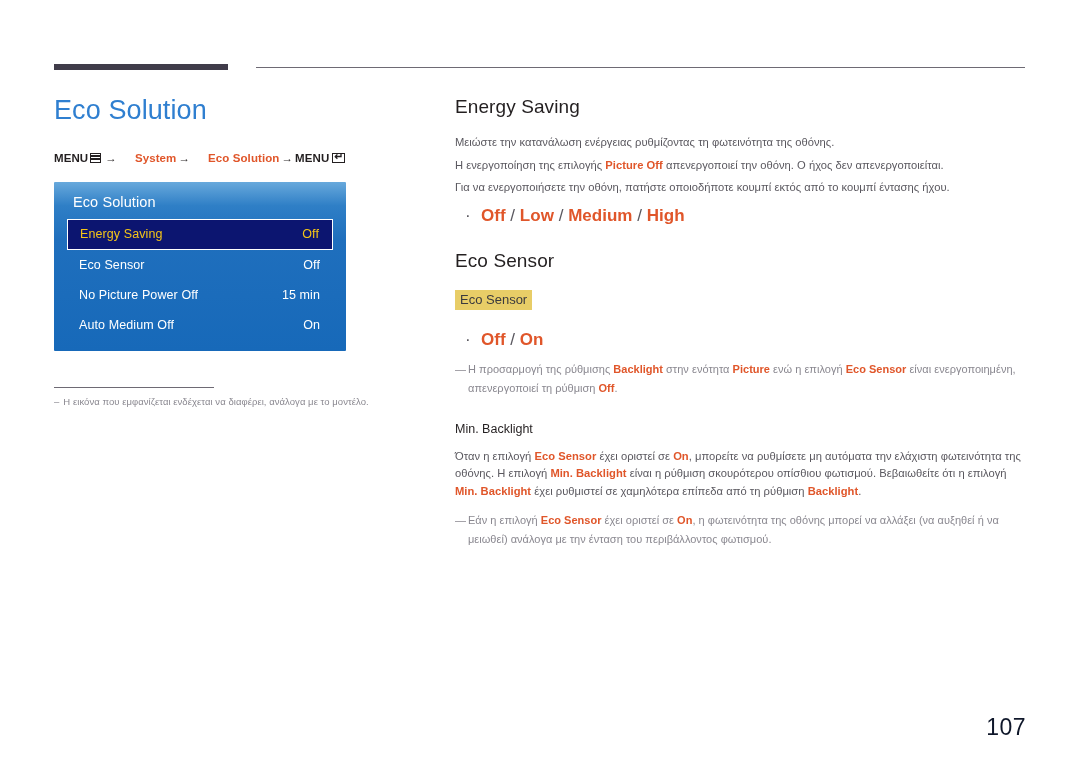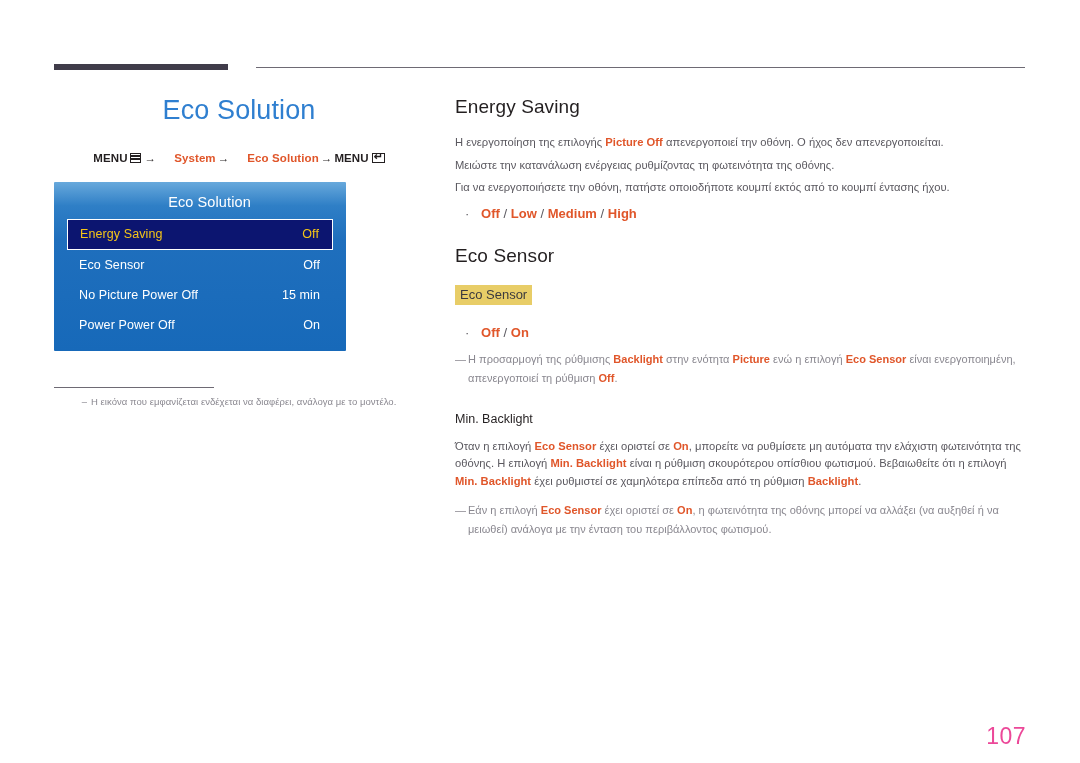--- a/index.html
+++ b/index.html
@@ -34,21 +34,20 @@
     height: 1px;
     background: #6e6a74;
   }
 
   
   .left-col {
     position: absolute;
     left: 54px;
     top: 96px;
     width: 370px;
-    text-align: center;
   }
   .page-title {
     font-size: 27px;
     color: #2f7fd0;
     font-weight: normal;
     letter-spacing: 0.1px;
     margin: 0 0 26px 0;
     line-height: 1.1;
   }
   .breadcrumb {
@@ -184,21 +183,21 @@
   .highlight-tag {
     display: inline-block;
     background: #e8cd67;
     color: #3b3a3e;
     font-size: 13px;
     padding: 2px 5px 3px 5px;
     margin: 4px 0 12px 0;
   }
 
   .bullet-line {
-    font-size: 13px;
+    font-size: 17px;
     margin: 8px 0 10px 0;
     padding-left: 10px;
     color: #e0562a;
     font-weight: bold;
     letter-spacing: 0.02px;
   }
   .bullet-line .dot {
     display: inline-block;
     width: 16px;
     color: #5a585f;
@@ -219,23 +218,23 @@
     width: 13px;
     color: #8a8890;
   }
   .note .nbody { flex: 1 1 auto; }
   .note b { color: #e0562a; font-weight: bold; }
 
   
   .page-number {
     position: absolute;
     right: 54px;
-    bottom: 13px;
+    bottom: 22px;
     font-size: 23px;
-    color: #ec4899;
+    color: #0f172a;
     letter-spacing: 0.5px;
   }
 </style>
 </head>
 <body>
 
 <div class="rule-thick"></div>
 <div class="rule-thin"></div>
 
 <div class="left-col">
@@ -259,40 +258,40 @@
         <span>Eco Sensor</span>
         <span class="osd-val">Off</span>
       </div>
 
       <div class="osd-row">
         <span>No Picture Power Off</span>
         <span class="osd-val">15 min</span>
       </div>
 
       <div class="osd-row">
-        <span>Power Power Off</span>
+        <span>Auto Medium Off</span>
         <span class="osd-val">On</span>
       </div>
 
     </div>
   </div>
 
   <div class="footnote-rule"></div>
   <div class="footnote">
     <span class="dash">–</span><span>Η εικόνα που εμφανίζεται ενδέχεται να διαφέρει, ανάλογα με το μοντέλο.</span>
   </div>
 
 </div>
 
 <div class="right-col">
 
   
   <h2 class="h2">Energy Saving</h2>
+  <p class="para">Μειώστε την κατανάλωση ενέργειας ρυθμίζοντας τη φωτεινότητα της οθόνης.</p>
   <p class="para"><span>Η ενεργοποίηση της επιλογής </span><span class="accent">Picture Off</span><span> απενεργοποιεί την οθόνη. Ο ήχος δεν απενεργοποιείται.</span></p>
-  <p class="para">Μειώστε την κατανάλωση ενέργειας ρυθμίζοντας τη φωτεινότητα της οθόνης.</p>
   <p class="para">Για να ενεργοποιήσετε την οθόνη, πατήστε οποιοδήποτε κουμπί εκτός από το κουμπί έντασης ήχου.</p>
 
   <div class="bullet-line">
     <span class="dot">·</span><span>Off</span><span class="sep"> / </span><span>Low</span><span class="sep"> / </span><span>Medium</span><span class="sep"> / </span><span>High</span>
   </div>
 
   
   <h2 class="h2 second">Eco Sensor</h2>
   <div class="highlight-tag">Eco Sensor</div>
 

